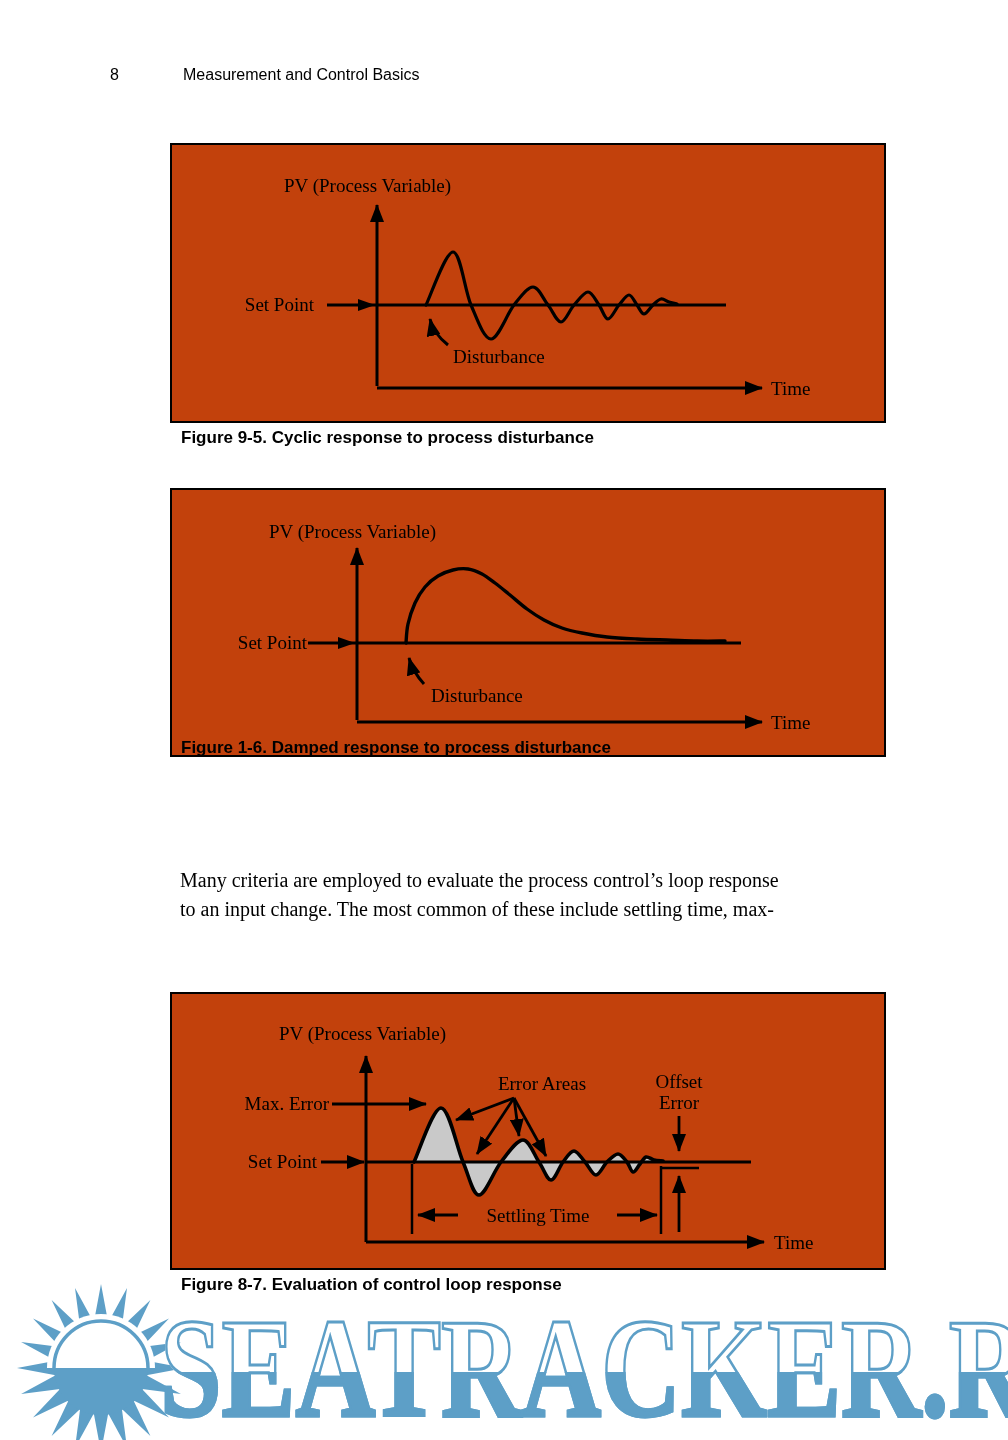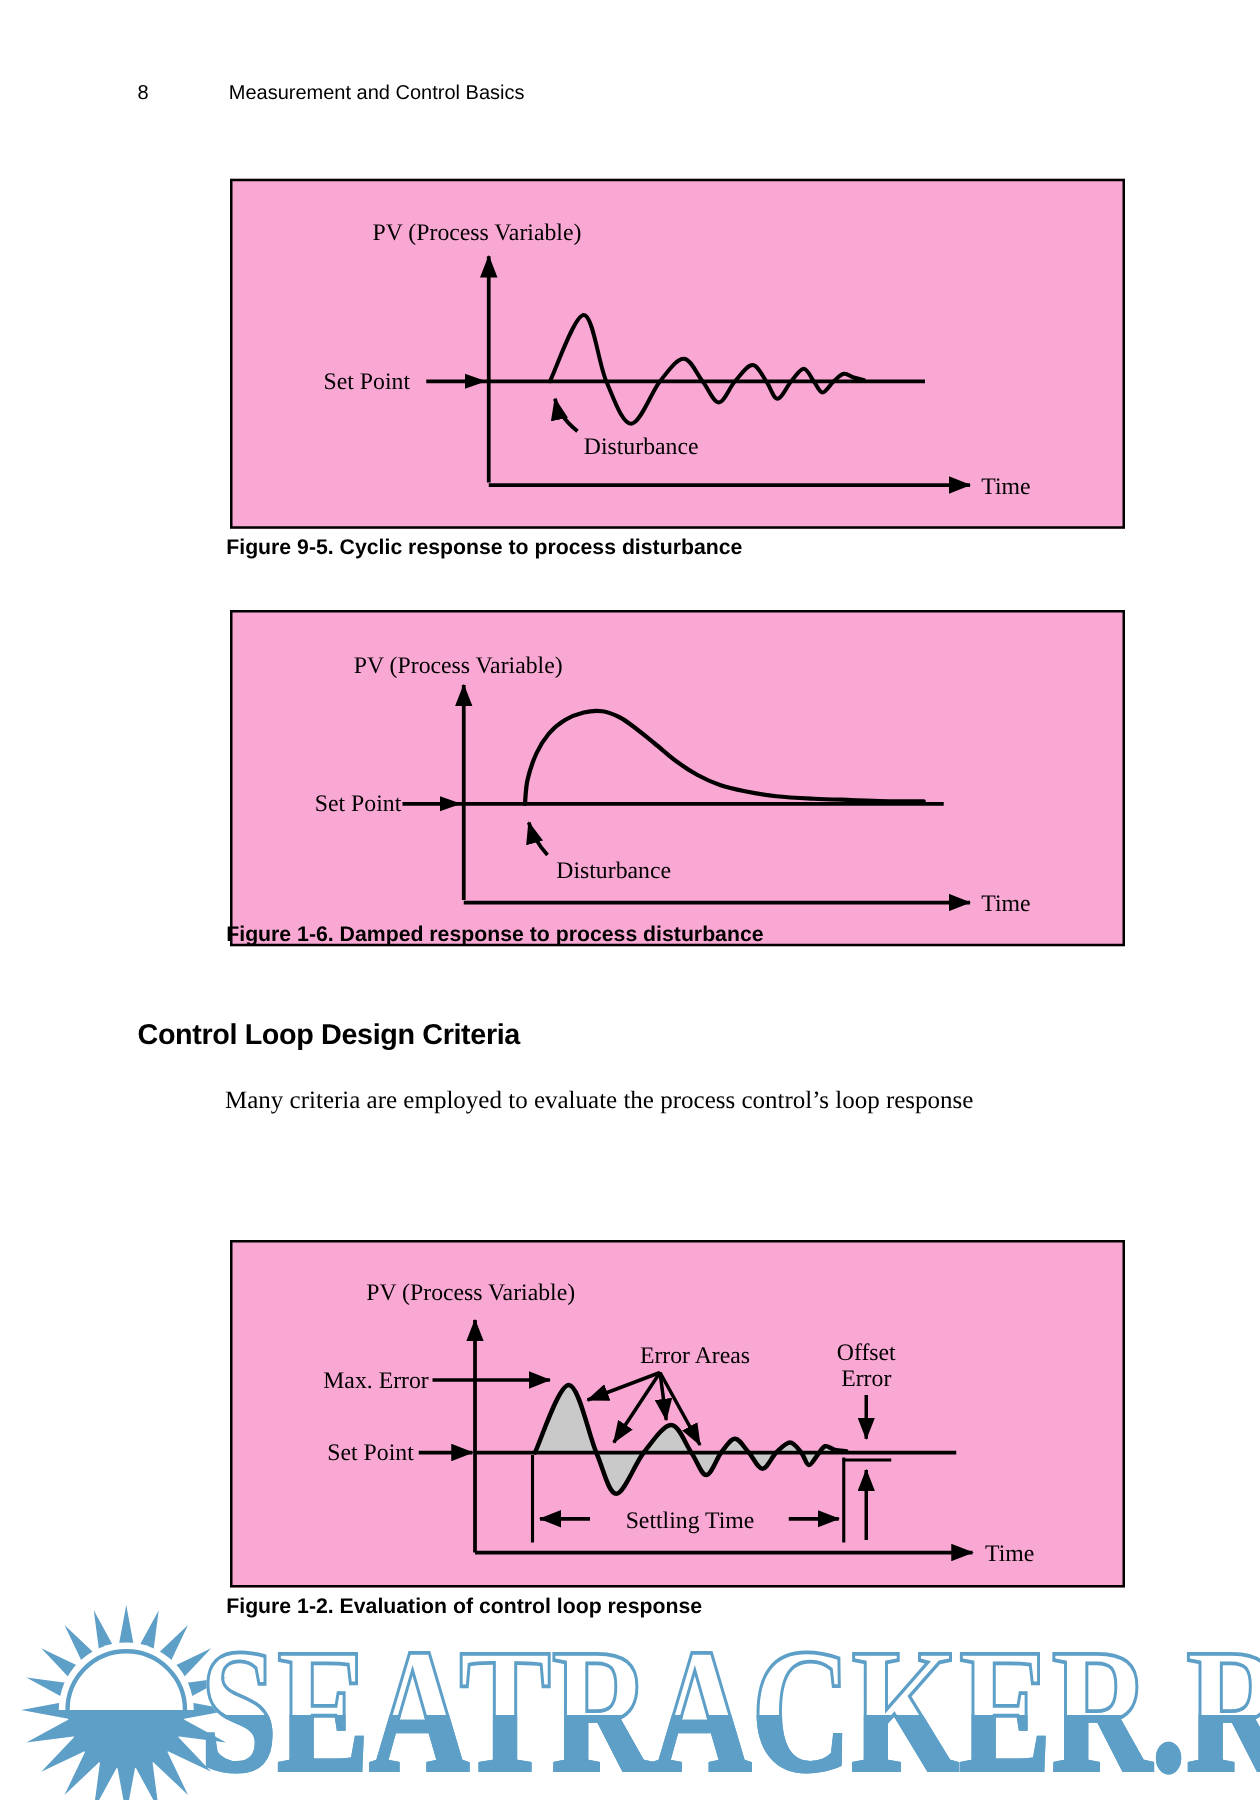--- a/index.html
+++ b/index.html
@@ -2,21 +2,21 @@
 <html><head>
 <meta charset="utf-8">
 <style>
   html,body{margin:0;padding:0;background:#888;}
   .page{position:relative;width:1008px;height:1440px;background:#ffffff;overflow:hidden;
         font-family:"Liberation Serif",serif;color:#000;}
   .hdr-num{position:absolute;left:110px;top:66px;font-family:"Liberation Sans",sans-serif;
            font-size:16px;}
   .hdr-title{position:absolute;left:183px;top:66px;font-family:"Liberation Sans",sans-serif;
            font-size:16px;}
-  .figbox{position:absolute;left:184px;width:716px;border:2px solid #000;background:#f9a8d4;box-sizing:border-box;}
+  .figbox{position:absolute;left:170px;width:716px;border:2px solid #000;background:#c2410c;box-sizing:border-box;}
   .figbox svg{display:block;}
   .caption{position:absolute;left:181px;font-family:"Liberation Sans",sans-serif;
            font-weight:bold;font-size:17px;letter-spacing:0px;white-space:nowrap;}
   .heading{position:absolute;left:110px;top:814px;font-family:"Liberation Sans",sans-serif;
            font-weight:bold;font-size:23px;letter-spacing:-0.3px;white-space:nowrap;}
   .para{position:absolute;left:180px;top:866px;width:740px;font-family:"Liberation Serif",serif;
         font-size:20px;line-height:29px;}
   .para div{white-space:nowrap;}
   svg text{font-family:"Liberation Serif",serif;font-size:19px;fill:#000;}
   .wm-text{position:absolute;left:160px;top:1297px;font-family:"Liberation Serif",serif;
@@ -70,23 +70,23 @@
       <polygon points="166,147 183,153 166,159" fill="#000"></polygon>
       <path fill="none" stroke="#000" stroke-width="3.4" stroke-linecap="round" stroke-linejoin="round" d="M234 153 C234.3 149.8 234.5 140.7 236 134 C237.5 127.3 240.2 119.2 243 113 C245.8 106.8 249.2 101.5 253 97 C256.8 92.5 261.3 88.8 266 86 C270.7 83.2 276.0 81.2 281 80 C286.0 78.8 291.2 78.3 296 79 C300.8 79.7 305.5 81.7 310 84 C314.5 86.3 318.3 89.5 323 93 C327.7 96.5 332.7 100.7 338 105 C343.3 109.3 349.3 114.8 355 119 C360.7 123.2 366.2 126.8 372 130 C377.8 133.2 383.7 135.8 390 138 C396.3 140.2 402.5 141.5 410 143 C417.5 144.5 425.8 146.0 435 147 C444.2 148.0 455.0 148.5 465 149 C475.0 149.5 485.0 149.7 495 150 C505.0 150.3 515.3 150.8 525 151 C534.7 151.2 548.3 151.0 553 151"></path>
       <path d="M 252,194 Q 241,182 237,168" fill="none" stroke="#000" stroke-width="3" marker-end="url(#ah16)"></path>
       <text x="259" y="212">Disturbance</text>
       <line x1="185" y1="232" x2="590" y2="232" stroke="#000" stroke-width="3" marker-end="url(#ah16)"></line>
       <text x="599" y="239">Time</text>
     </svg>
   </div>
   <div class="caption" style="top:738px;">Figure 1-6. Damped response to process disturbance</div>
 
-  <div class="heading">Control Loop Design Criteria</div>
   <div class="para">
     <div>Many criteria are employed to evaluate the process control’s loop response</div>
+    <div>to an input change. The most common of these include settling time, max-</div>
   </div>
 
   <div class="figbox" style="top:992px;height:278px;">
     <svg width="712" height="274" viewBox="0 0 712 274">
       <defs>
         <marker id="ah17" markerUnits="userSpaceOnUse" markerWidth="18" markerHeight="14" refX="17" refY="7" orient="auto">
             <path d="M0,0 L18,7 L0,14 Z" fill="#000"></path>
           </marker>
       </defs>
       <text x="107" y="46">PV (Process Variable)</text>
@@ -118,21 +118,21 @@
       <line x1="240" y1="170" x2="240" y2="240" stroke="#000" stroke-width="2.5"></line>
       <line x1="489" y1="172" x2="489" y2="240" stroke="#000" stroke-width="2.5"></line>
       <line x1="286" y1="221" x2="246" y2="221" stroke="#000" stroke-width="3" marker-end="url(#ah17)"></line>
       <line x1="445" y1="221" x2="485" y2="221" stroke="#000" stroke-width="3" marker-end="url(#ah17)"></line>
       <text x="366" y="228" text-anchor="middle">Settling Time</text>
 
       <line x1="194" y1="248" x2="592" y2="248" stroke="#000" stroke-width="3" marker-end="url(#ah17)"></line>
       <text x="602" y="255">Time</text>
     </svg>
   </div>
-  <div class="caption" style="top:1275px;">Figure 1-2. Evaluation of control loop response</div>
+  <div class="caption" style="top:1275px;">Figure 8-7. Evaluation of control loop response</div>
 
   <svg class="wm-sun" width="190" height="170" viewBox="0 0 190 170">
     <polygon fill="#5d9fc7" points="95.0,0.0 102.2,38.6 121.0,4.1 115.9,43.0 144.4,16.0 127.5,51.5 163.0,34.6 136.0,63.1 174.9,58.0 140.4,76.8 179.0,84.0 140.4,91.2 174.9,110.0 136.0,104.9 163.0,133.4 127.5,116.5 144.4,152.0 115.9,125.0 121.0,163.9 102.2,129.4 95.0,168.0 87.8,129.4 69.0,163.9 74.1,125.0 45.6,152.0 62.5,116.5 27.0,133.4 54.0,104.9 15.1,110.0 49.6,91.2 11.0,84.0 49.6,76.8 15.1,58.0 54.0,63.1 27.0,34.6 62.5,51.5 45.6,16.0 74.1,43.0 69.0,4.1 87.8,38.6"></polygon>
     <path d="M 41,84 A 54 54 0 0 1 149,84 Z" fill="#ffffff" stroke="none"></path>
     <path d="M 48,84 A 47 47 0 0 1 142,84" fill="#ffffff" stroke="#5d9fc7" stroke-width="3.5"></path>
     <path d="M 48,84 A 47 47 0 0 0 142,84 Z" fill="#5d9fc7" stroke="none"></path>
   </svg>
   <div class="wm-text">SEATRACKER.RU</div>
 
 </div>

